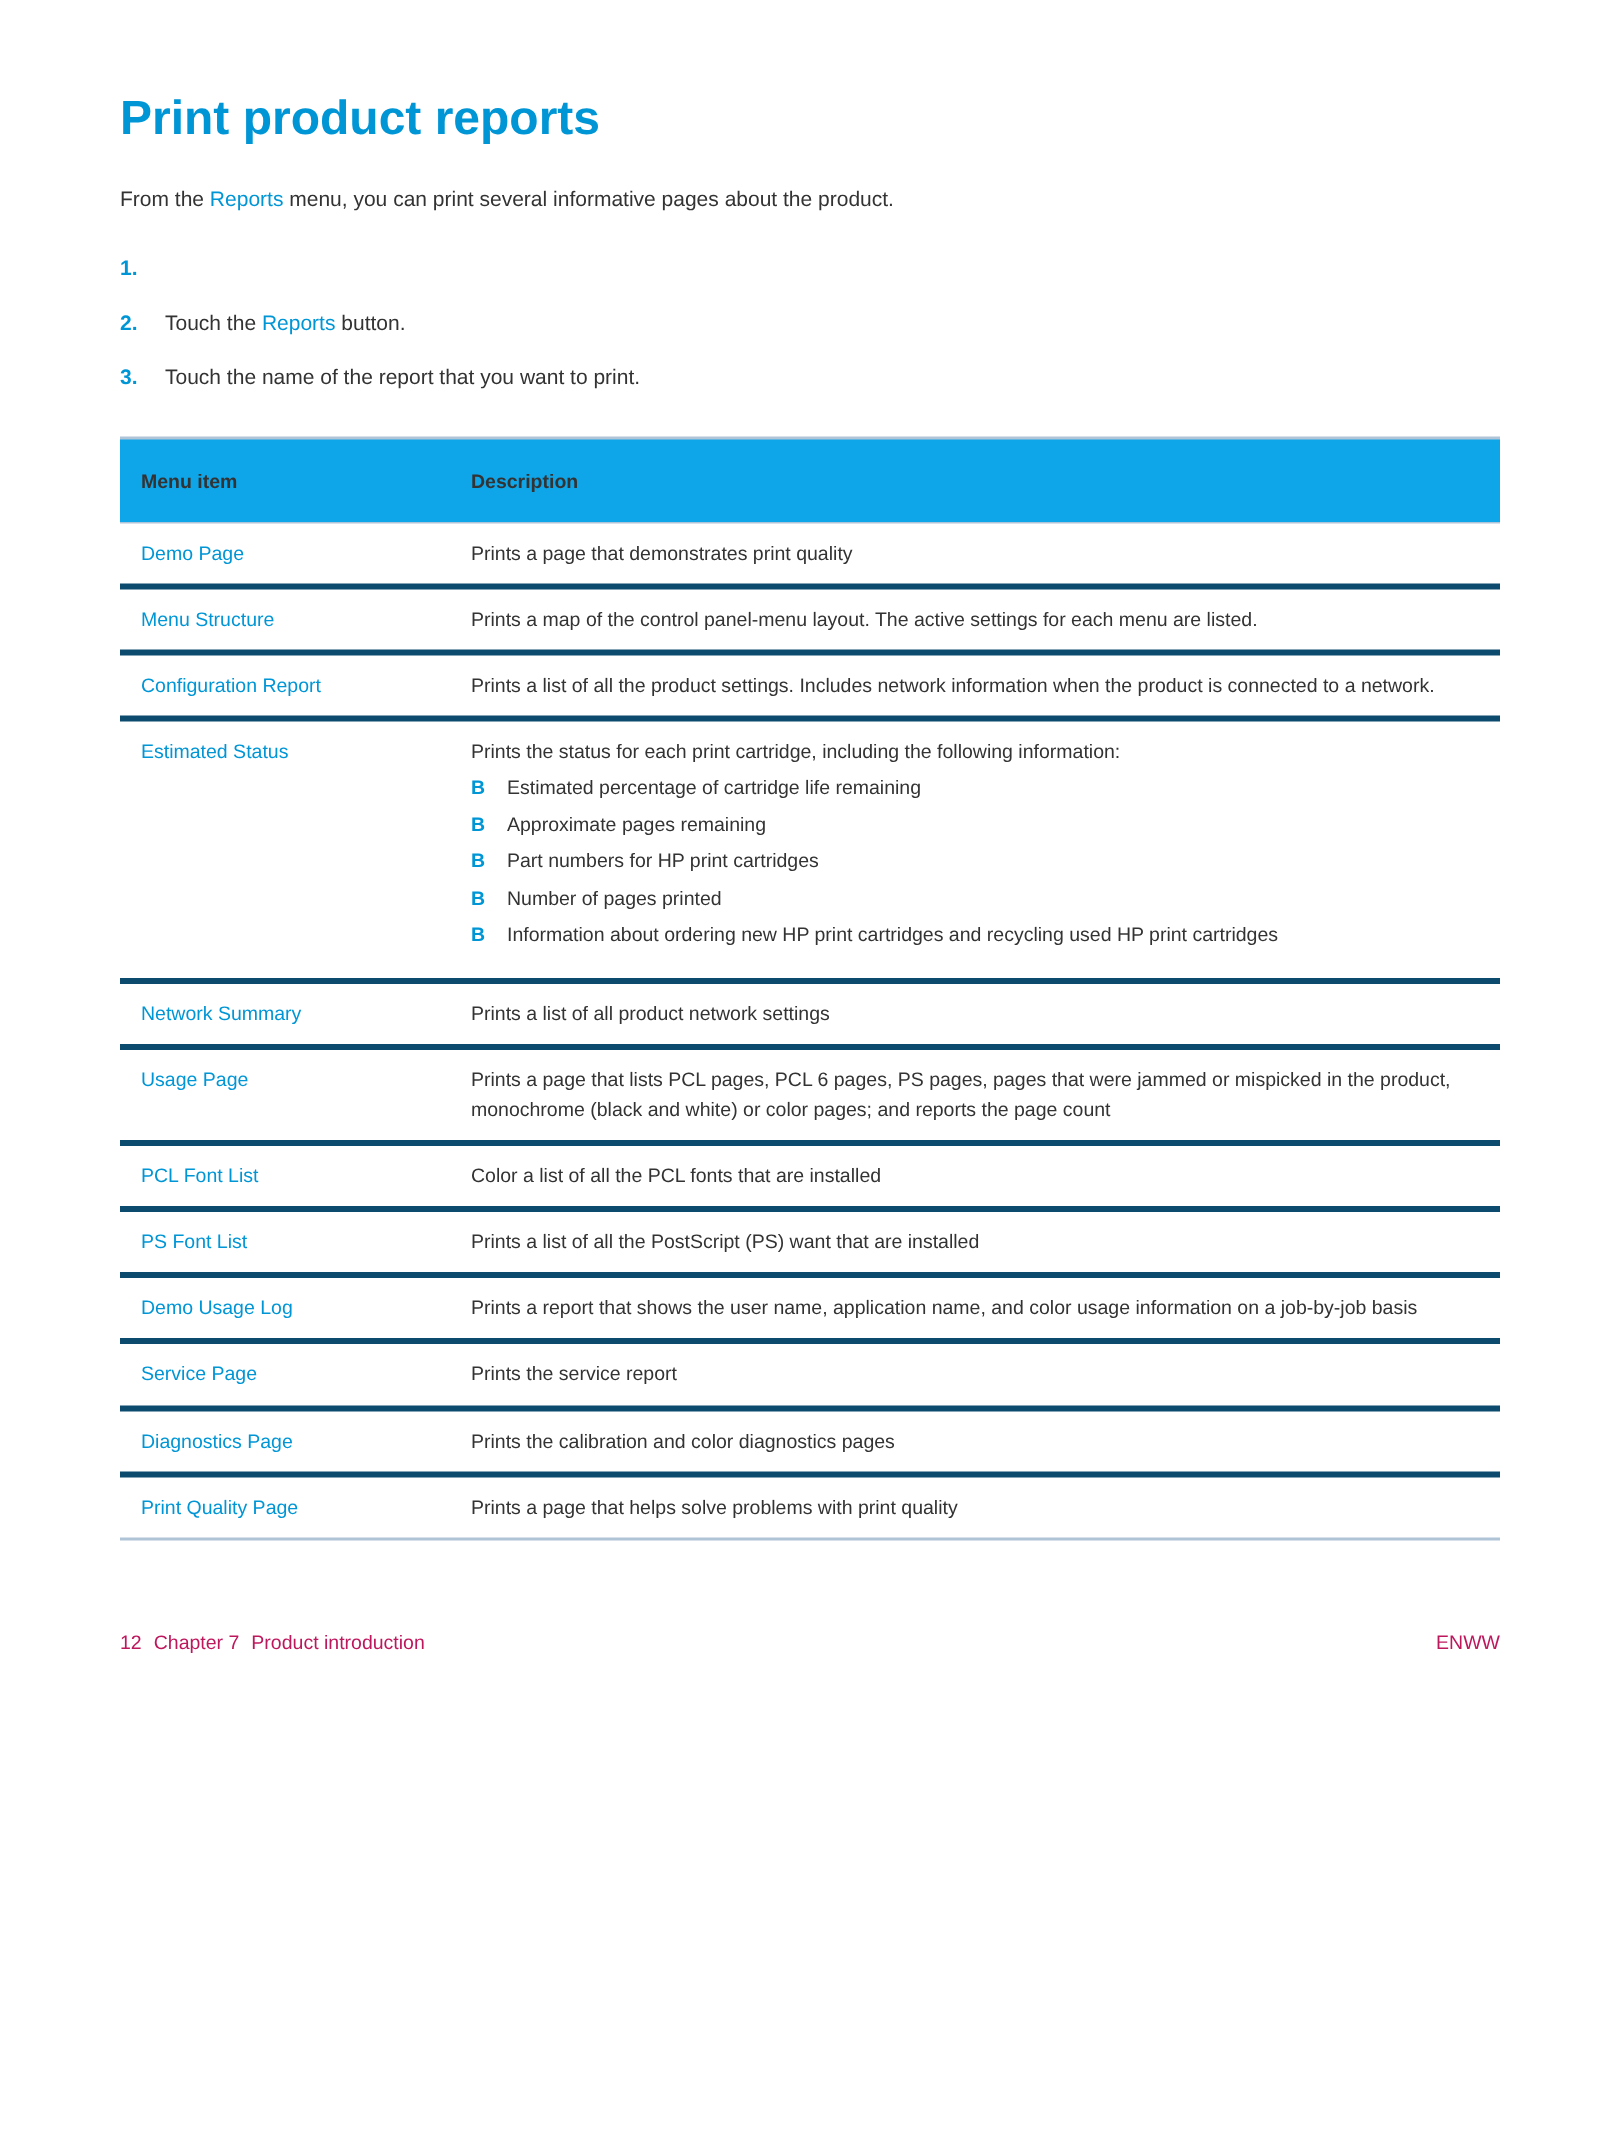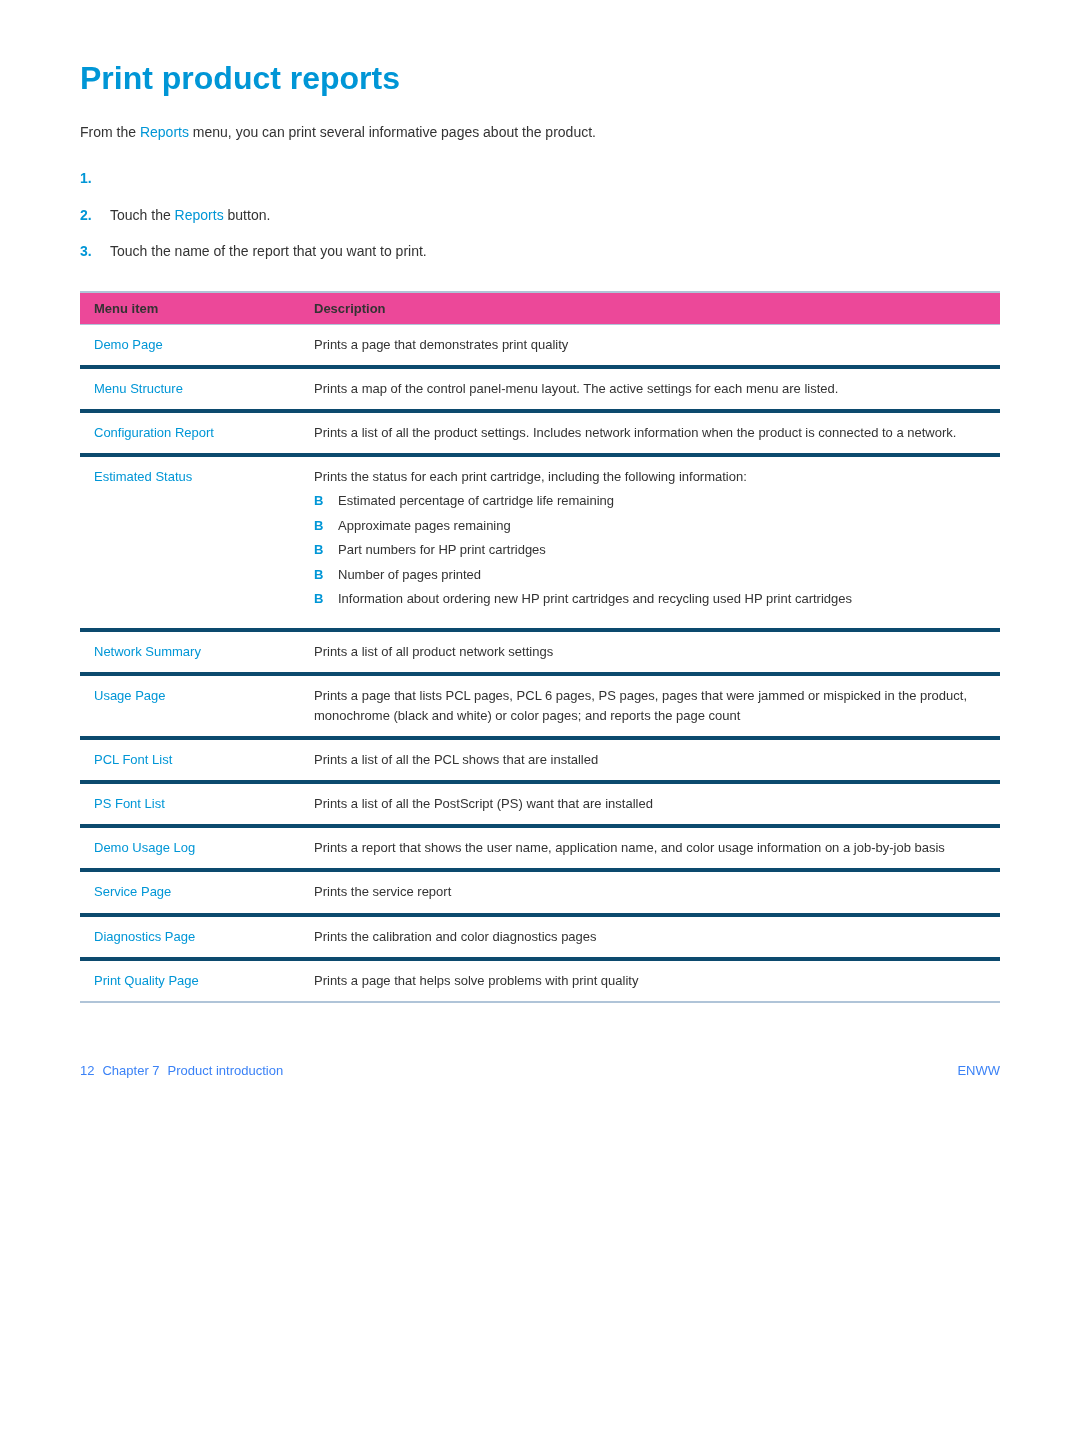--- a/index.html
+++ b/index.html
@@ -75,23 +75,23 @@
     }
 
     .report-table thead tr {
       border-bottom: 1px solid #b0c4d8;
     }
 
     .report-table th {
       font-size: 13px;
       font-weight: bold;
       color: #333;
-      padding: 8px 14px;
+      padding: 20px 14px;
       text-align: left;
-      background: #ec4899;
+      background: #0ea5e9;
     }
 
     .report-table td {
       font-size: 13px;
       color: #333;
       padding: 10px 14px;
       vertical-align: top;
       line-height: 1.55;
       border-top: 4px solid #0c4a6e;
     }
@@ -128,21 +128,21 @@
       margin-right: 6px;
     }
 
     
     .footer {
       display: flex;
       justify-content: space-between;
       align-items: center;
       margin-top: 60px;
       font-size: 13px;
-      color: #3b82f6;
+      color: #be185d;
       border-top: none;
     }
 
     .footer-left {
       display: flex;
       align-items: center;
       gap: 8px;
     }
 
     .footer-right {
@@ -229,21 +229,21 @@
       <tr>
         <td><a class="menu-item-link" href="#">Network Summary</a></td>
         <td>Prints a list of all product network settings</td>
       </tr>
       <tr>
         <td><a class="menu-item-link" href="#">Usage Page</a></td>
         <td>Prints a page that lists PCL pages, PCL 6 pages, PS pages, pages that were jammed or mispicked in the product, monochrome (black and white) or color pages; and reports the page count</td>
       </tr>
       <tr>
         <td><a class="menu-item-link" href="#">PCL Font List</a></td>
-        <td>Prints a list of all the PCL shows that are installed</td>
+        <td>Color a list of all the PCL fonts that are installed</td>
       </tr>
       <tr>
         <td><a class="menu-item-link" href="#">PS Font List</a></td>
         <td>Prints a list of all the PostScript (PS) want that are installed</td>
       </tr>
       <tr>
         <td><a class="menu-item-link" href="#">Demo Usage Log</a></td>
         <td>Prints a report that shows the user name, application name, and color usage information on a job-by-job basis</td>
       </tr>
       <tr>

